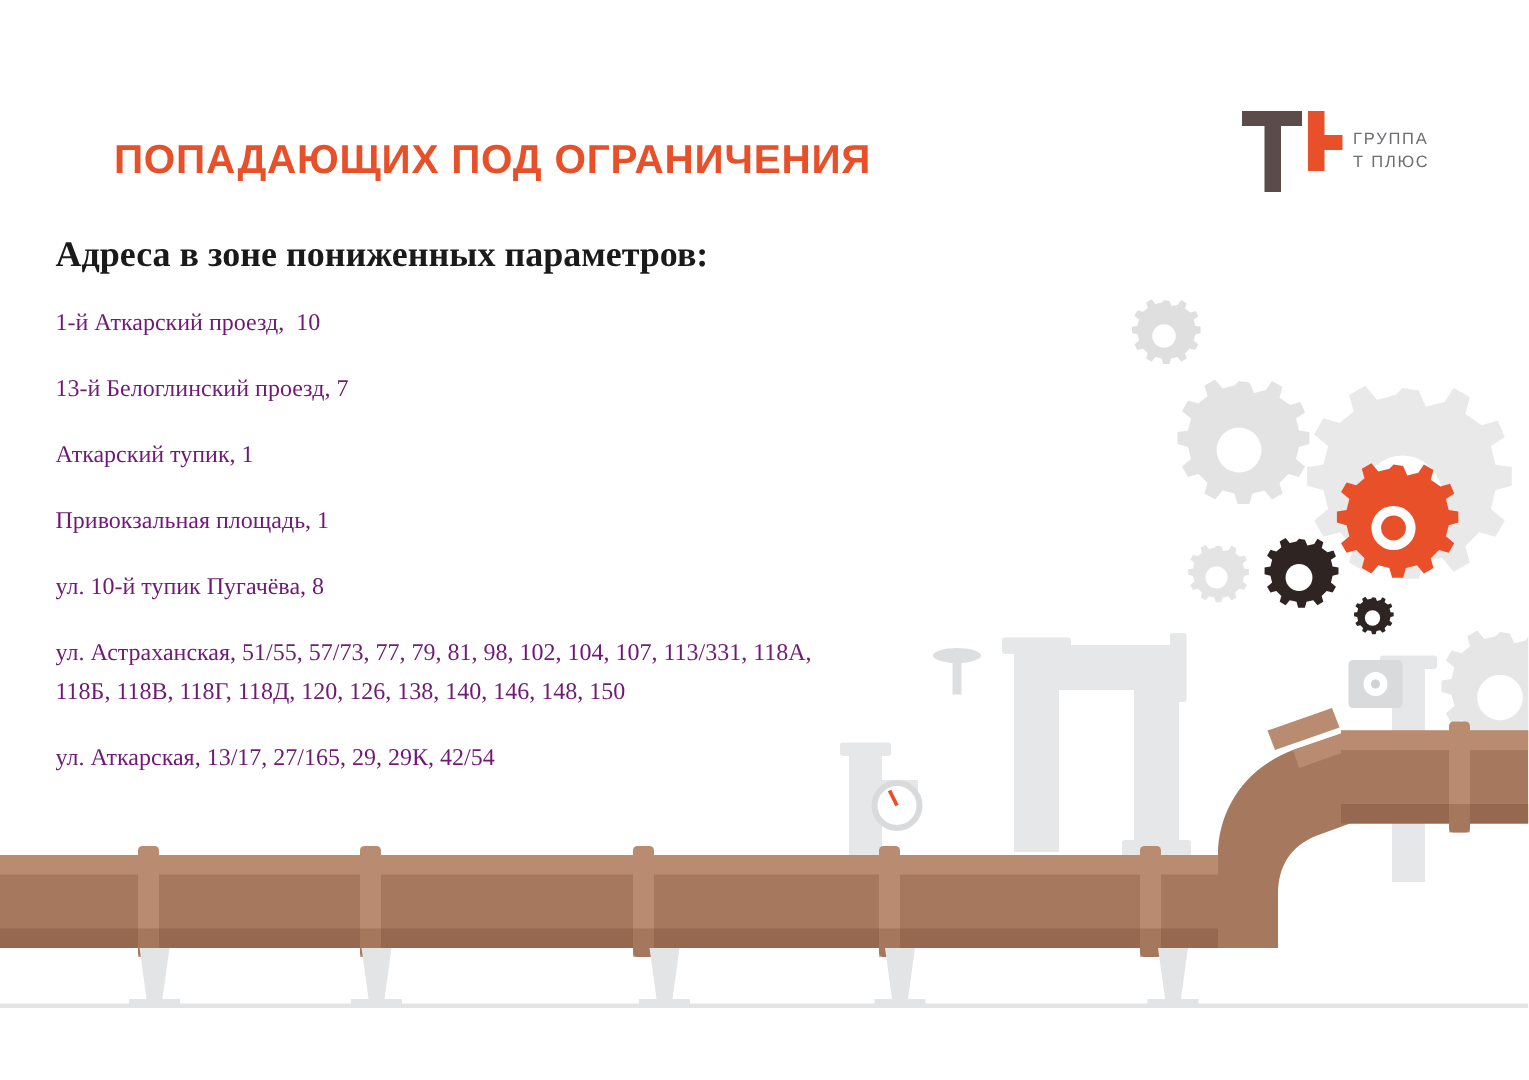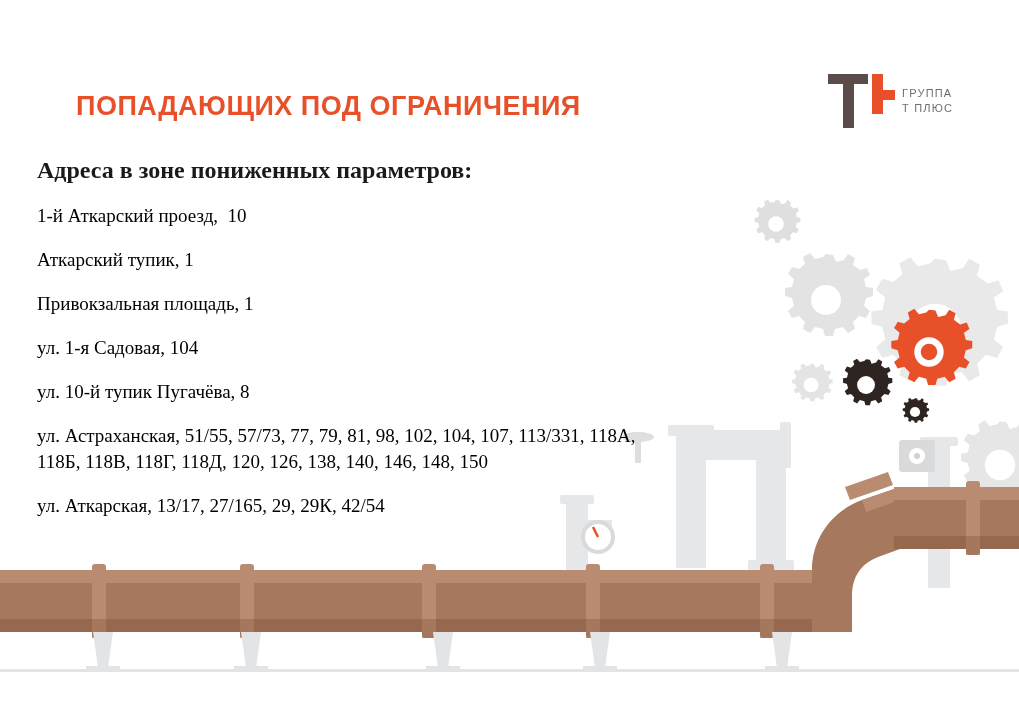--- a/index.html
+++ b/index.html
@@ -68,22 +68,22 @@
   }
   .subhead {
     font-family: "Liberation Serif", serif;
     font-weight: bold;
     font-size: 24px;
     color: #1a1a1a;
     margin-bottom: 19px;
   }
   .addr {
     font-family: "Liberation Serif", serif;
-    font-size: 19px;
-    color: #000000;
+    font-size: 16px;
+    color: #701a75;
     margin-bottom: 18px;
     line-height: 26px;
     white-space: pre-wrap;
   }
   .addr:last-child { margin-bottom: 0; }
 </style>
 </head>
 <body>
 
 <div id="slide">
@@ -236,22 +236,22 @@
   </div>
 
   <h1 id="title">
     <span class="line">ПОПАДАЮЩИХ ПОД ОГРАНИЧЕНИЯ</span>
   </h1>
 
   <div id="content">
     <div class="subhead">Адреса в зоне пониженных параметров:</div>
 
     <div class="addr">1-й Аткарский проезд,  10</div>
+    <div class="addr">13-й Белоглинский проезд, 7</div>
     <div class="addr">Аткарский тупик, 1</div>
     <div class="addr">Привокзальная площадь, 1</div>
-    <div class="addr">ул. 1-я Садовая, 104</div>
     <div class="addr">ул. 10-й тупик Пугачёва, 8</div>
     <div class="addr">ул. Астраханская, 51/55, 57/73, 77, 79, 81, 98, 102, 104, 107, 113/331, 118А,
 118Б, 118В, 118Г, 118Д, 120, 126, 138, 140, 146, 148, 150</div>
     <div class="addr">ул. Аткарская, 13/17, 27/165, 29, 29К, 42/54</div>
   </div>
 
 </div>
 
 </body></html>

